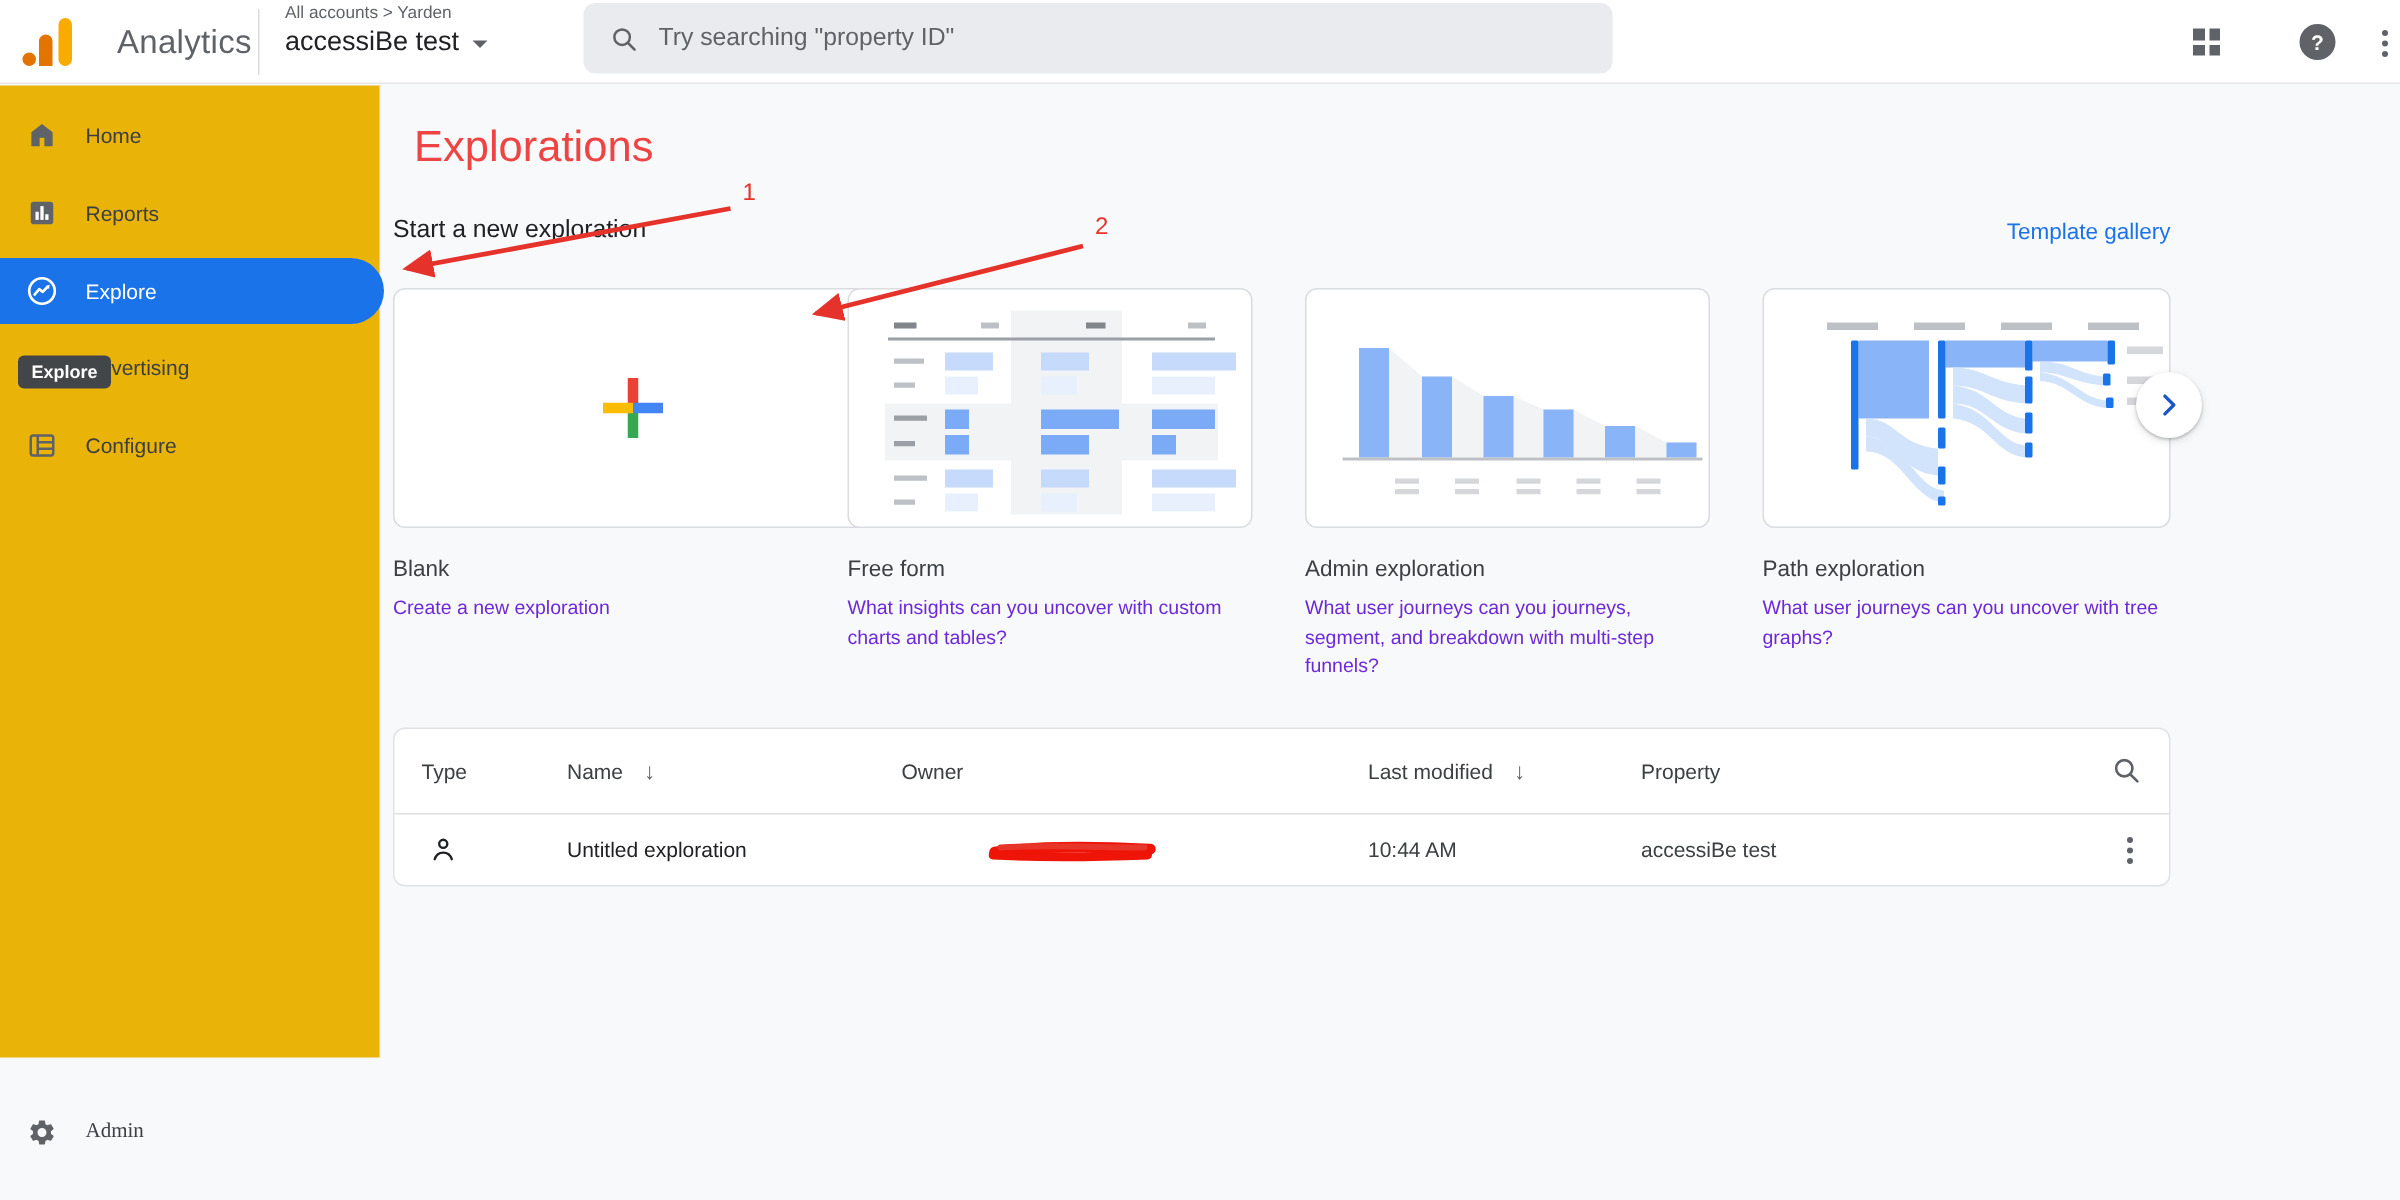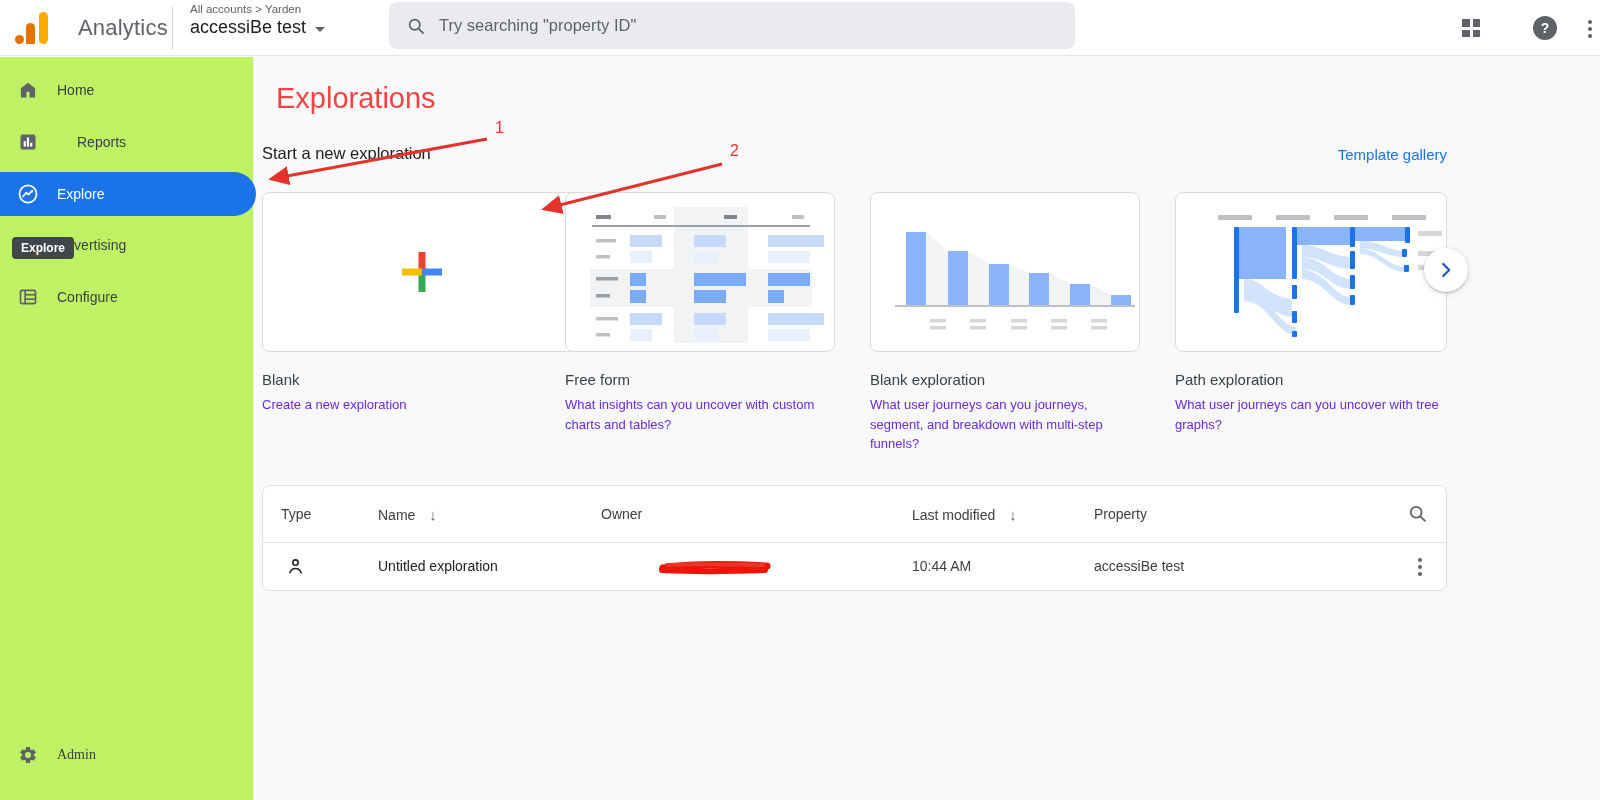--- a/index.html
+++ b/index.html
@@ -35,21 +35,21 @@
                display:grid; grid-template-columns:7.5px 7.5px; grid-template-rows:7.5px 7.5px; gap:3px; cursor:pointer; }
   .apps-grid span { background:#5f6368; }
   .help-btn { position:absolute; left:1533px; top:16px; width:24px; height:24px; border-radius:50%;
               background:#5f6368; color:#fff; font-size:14px; font-weight:bold; text-align:center;
               line-height:24px; cursor:pointer; }
   .kebab { display:flex; flex-direction:column; gap:3px; align-items:center; cursor:pointer; }
   .kebab span { width:4px; height:4px; border-radius:50%; background:#5f6368; }
   .topbar .kebab { position:absolute; left:1588px; top:20px; }
 
   
-  .sidebar { position:absolute; left:0; top:57px; width:254px; height:743px; background:#bef264;
+  .sidebar { position:absolute; left:0; top:57px; width:254px; height:648px; background:#eab308;
              border-right:1px solid #eef0f2; z-index:10; }
   .nav-item { position:absolute; left:0; width:254px; height:44px; display:flex; align-items:center; cursor:pointer; }
   .nav-item .icon-slot { width:24px; margin-left:16px; display:flex; justify-content:center; }
   .nav-item .label { margin-left:17px; font-size:14px; font-weight:500; color:#3c4043; }
   .nav-item.selected { width:256px; background:#1a73e8; border-radius:0 22px 22px 0; }
   .nav-item.selected .label { color:#fff; }
   .tooltip { position:absolute; left:12px; top:180px; background:#434649; color:#fff;
              font-size:12px; font-weight:bold; padding:4px 9px; border-radius:4px; z-index:15; }
 
   
@@ -138,21 +138,21 @@
 
   <nav class="sidebar">
     <div class="nav-item" style="top:11px;">
       <span class="icon-slot">
         <svg width="20" height="20" viewBox="0 0 24 24">
             <path d="M12 3.2 3.5 9.8V21h6.6v-6.8h3.8V21h6.6V9.8Z" fill="#5f6368"></path>
           </svg>
       </span>
       <span class="label">Home</span>
     </div>
-    <div class="nav-item" style="top:63px;gap:20px;">
+    <div class="nav-item" style="top:63px;">
       <span class="icon-slot">
         <svg width="20" height="20" viewBox="0 0 24 24">
           <rect x="3" y="3" width="18" height="18" rx="2.5" fill="#5f6368"></rect>
           <rect x="6.8" y="11" width="2.6" height="6.5" fill="#fff"></rect>
           <rect x="10.7" y="6.5" width="2.6" height="11" fill="#fff"></rect>
           <rect x="14.6" y="13" width="2.6" height="4.5" fill="#fff"></rect>
         </svg>
       </span>
       <span class="label">Reports</span>
     </div>
@@ -273,21 +273,21 @@
             <rect x="99" y="133" width="16" height="3.5"></rect>
           <rect x="140" y="126" width="16" height="3.5"></rect>
             <rect x="140" y="133" width="16" height="3.5"></rect>
           <rect x="180" y="126" width="16" height="3.5"></rect>
             <rect x="180" y="133" width="16" height="3.5"></rect>
           <rect x="220" y="126" width="16" height="3.5"></rect>
             <rect x="220" y="133" width="16" height="3.5"></rect>
         </g>
       </svg>
     </div>
-    <div class="card-title">Blank exploration</div>
+    <div class="card-title">Admin exploration</div>
     <div class="card-desc">What user journeys can you journeys, segment, and breakdown with multi-step funnels?</div>
   </div>
 
   <div class="card c4">
     <div class="thumb">
       <svg width="270" height="158" viewBox="0 0 270 158">
         <g fill="#bdc1c6">
           <rect x="42" y="22" width="34" height="5"></rect>
           <rect x="100" y="22" width="34" height="5"></rect>
           <rect x="158" y="22" width="34" height="5"></rect>

